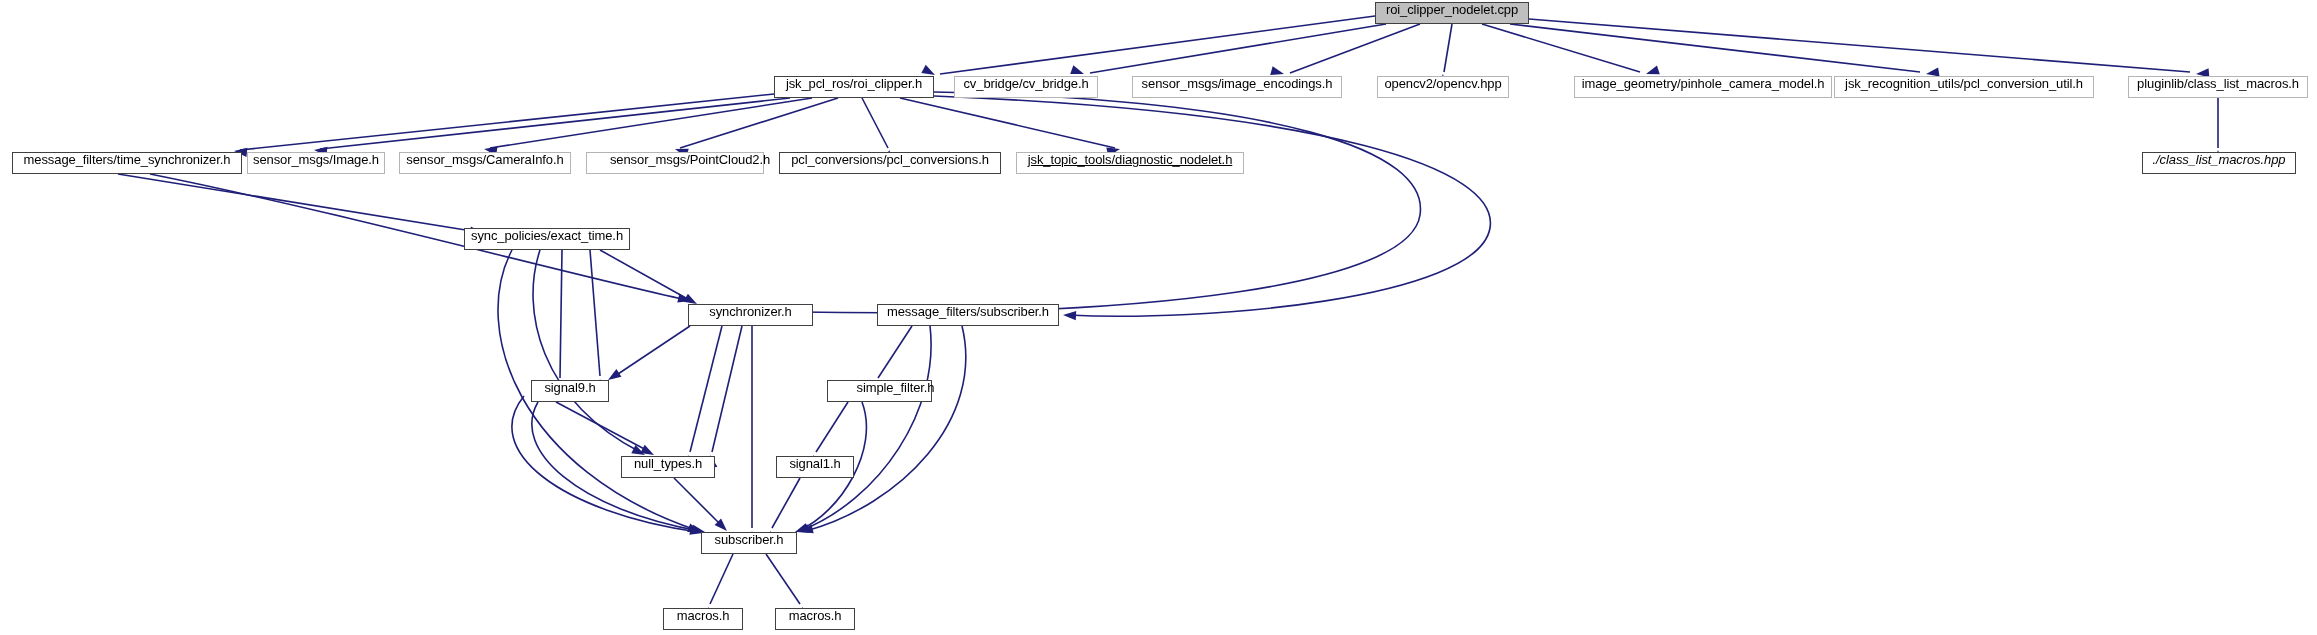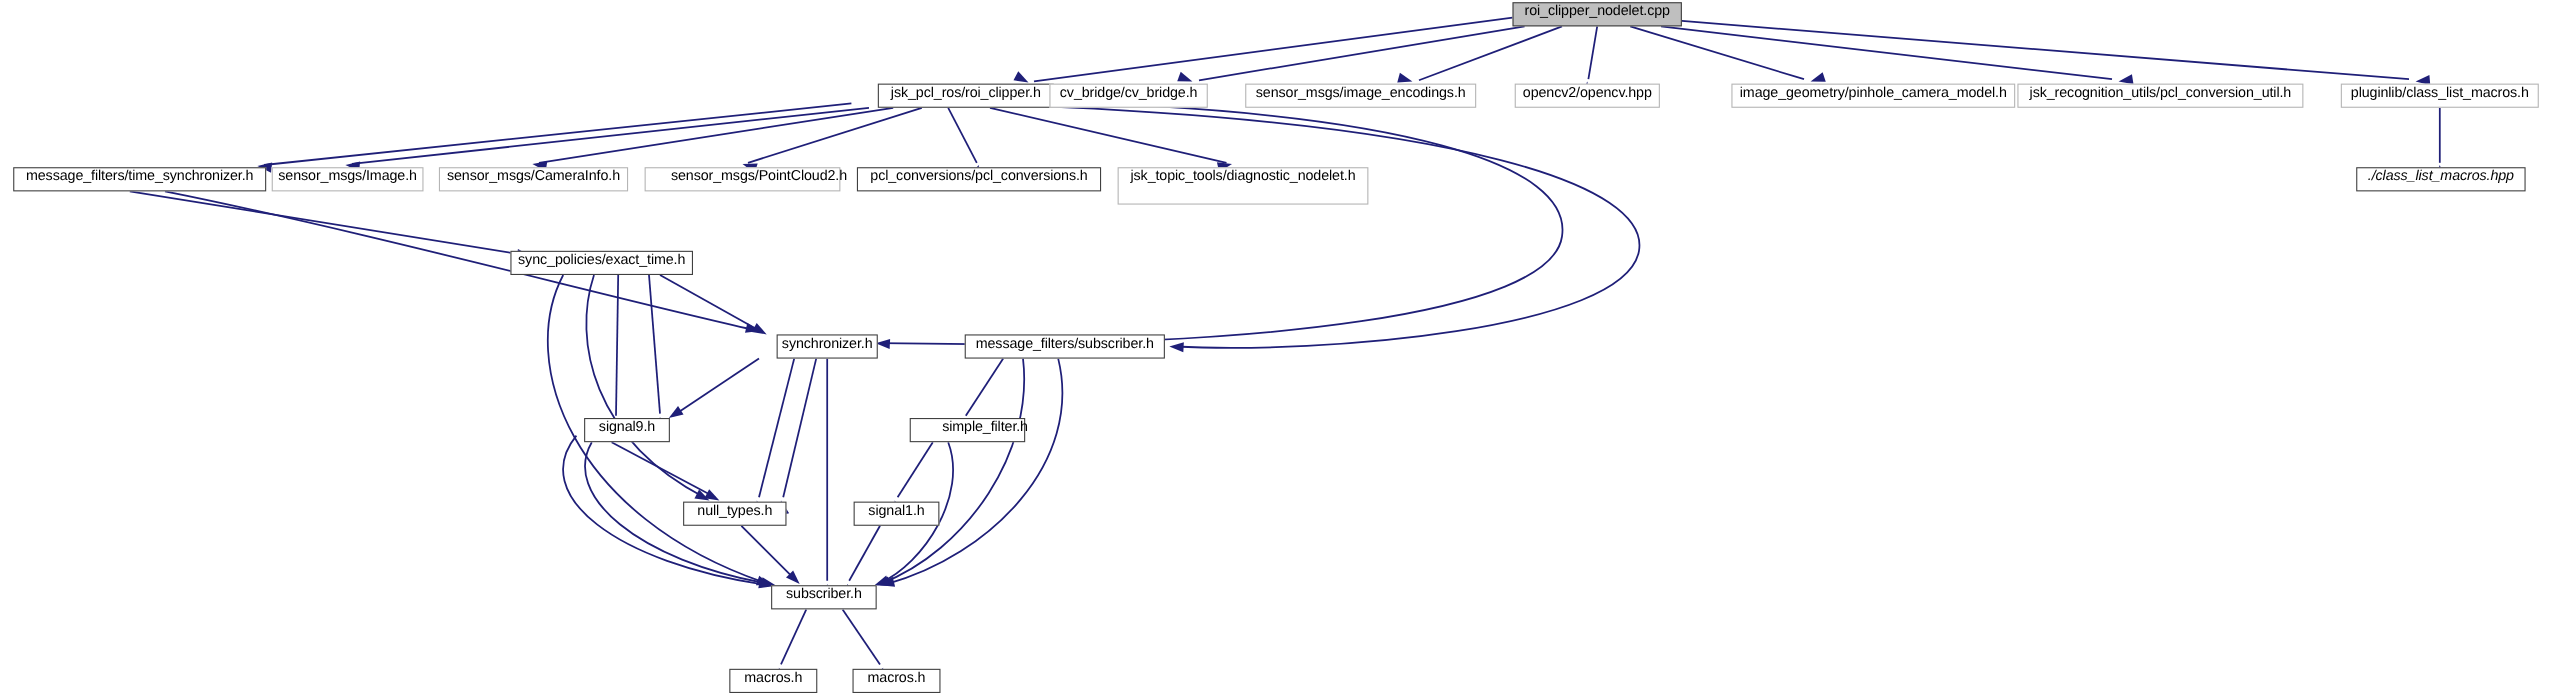--- a/index.html
+++ b/index.html
@@ -138,21 +138,21 @@
       <path d="M800,478 L772,528" class="edge-path" stroke="#1f1f78"></path>
       <polygon points="0,0 -13,-4.6 -13,4.6" class="arrow-head" fill="#1f1f78" transform="translate(770,531) rotate(240)"></polygon>
       <path d="M733,554 L710,604" class="edge-path" stroke="#1f1f78"></path>
       <polygon points="0,0 -13,-4.6 -13,4.6" class="arrow-head" fill="#1f1f78" transform="translate(708,607) rotate(245)"></polygon>
       <path d="M766,554 L800,604" class="edge-path" stroke="#1f1f78"></path>
       <polygon points="0,0 -13,-4.6 -13,4.6" class="arrow-head" fill="#1f1f78" transform="translate(803,607) rotate(304)"></polygon>
     </svg>
 <div class="node root" style="left: 1375px; top: 2px; width: 154px; height: 22px; background: rgb(191, 191, 191);">
       <span class="node-label">roi_clipper_nodelet.cpp</span>
     </div>
-    <div class="node linked" style="left: 774px; top: 76px; width: 160px; height: 22px; margin-left: 24px;">
+    <div class="node linked" style="left: 774px; top: 76px; width: 160px; height: 22px;">
       <span class="node-label">jsk_pcl_ros/roi_clipper.h</span>
     </div>
     <div class="node" style="left: 954px; top: 76px; width: 144px; height: 22px;">
       <span class="node-label">cv_bridge/cv_bridge.h</span>
     </div>
     <div class="node" style="left: 1132px; top: 76px; width: 210px; height: 22px;">
       <span class="node-label">sensor_msgs/image_encodings.h</span>
     </div>
     <div class="node" style="left: 1377px; top: 76px; width: 132px; height: 22px;">
       <span class="node-label">opencv2/opencv.hpp</span>
@@ -174,30 +174,30 @@
     </div>
     <div class="node" style="left: 399px; top: 152px; width: 172px; height: 22px;">
       <span class="node-label">sensor_msgs/CameraInfo.h</span>
     </div>
     <div class="node" style="left: 586px; top: 152px; width: 178px; height: 22px; padding-left: 30px;">
       <span class="node-label">sensor_msgs/PointCloud2.h</span>
     </div>
     <div class="node linked" style="left: 779px; top: 152px; width: 222px; height: 22px;">
       <span class="node-label">pcl_conversions/pcl_conversions.h</span>
     </div>
-    <div class="node" style="left: 1016px; top: 152px; width: 228px; height: 34px;">
+    <div class="node" style="left: 1016px; top: 152px; width: 228px; height: 22px; text-decoration: underline;">
       <span class="node-label">jsk_topic_tools/diagnostic_nodelet.h</span>
     </div>
     <div class="node linked" style="left: 2142px; top: 152px; width: 154px; height: 22px; font-style: italic;">
       <span class="node-label">./class_list_macros.hpp</span>
     </div>
     <div class="node linked" style="left: 464px; top: 228px; width: 166px; height: 22px;">
       <span class="node-label">sync_policies/exact_time.h</span>
     </div>
-    <div class="node linked" style="left: 688px; top: 304px; width: 92px; height: 22px; margin-left: 18px;">
+    <div class="node linked" style="left: 688px; top: 304px; width: 125px; height: 22px;">
       <span class="node-label">synchronizer.h</span>
     </div>
     <div class="node linked" style="left: 877px; top: 304px; width: 182px; height: 22px;">
       <span class="node-label">message_filters/subscriber.h</span>
     </div>
     <div class="node linked" style="left: 531px; top: 380px; width: 78px; height: 22px;">
       <span class="node-label">signal9.h</span>
     </div>
     <div class="node linked" style="left: 827px; top: 380px; width: 105px; height: 22px; padding-left: 32px;">
       <span class="node-label">simple_filter.h</span>

